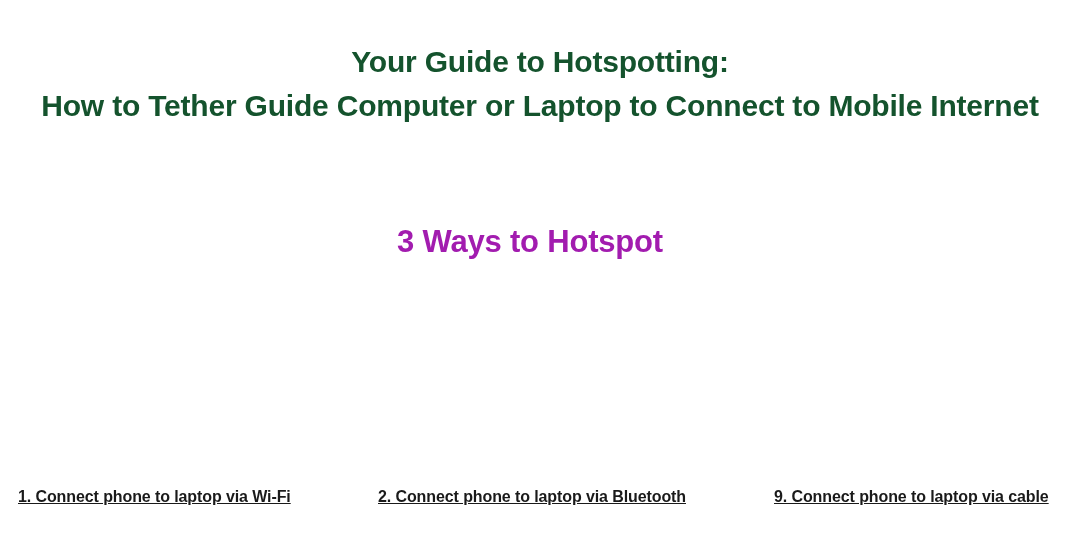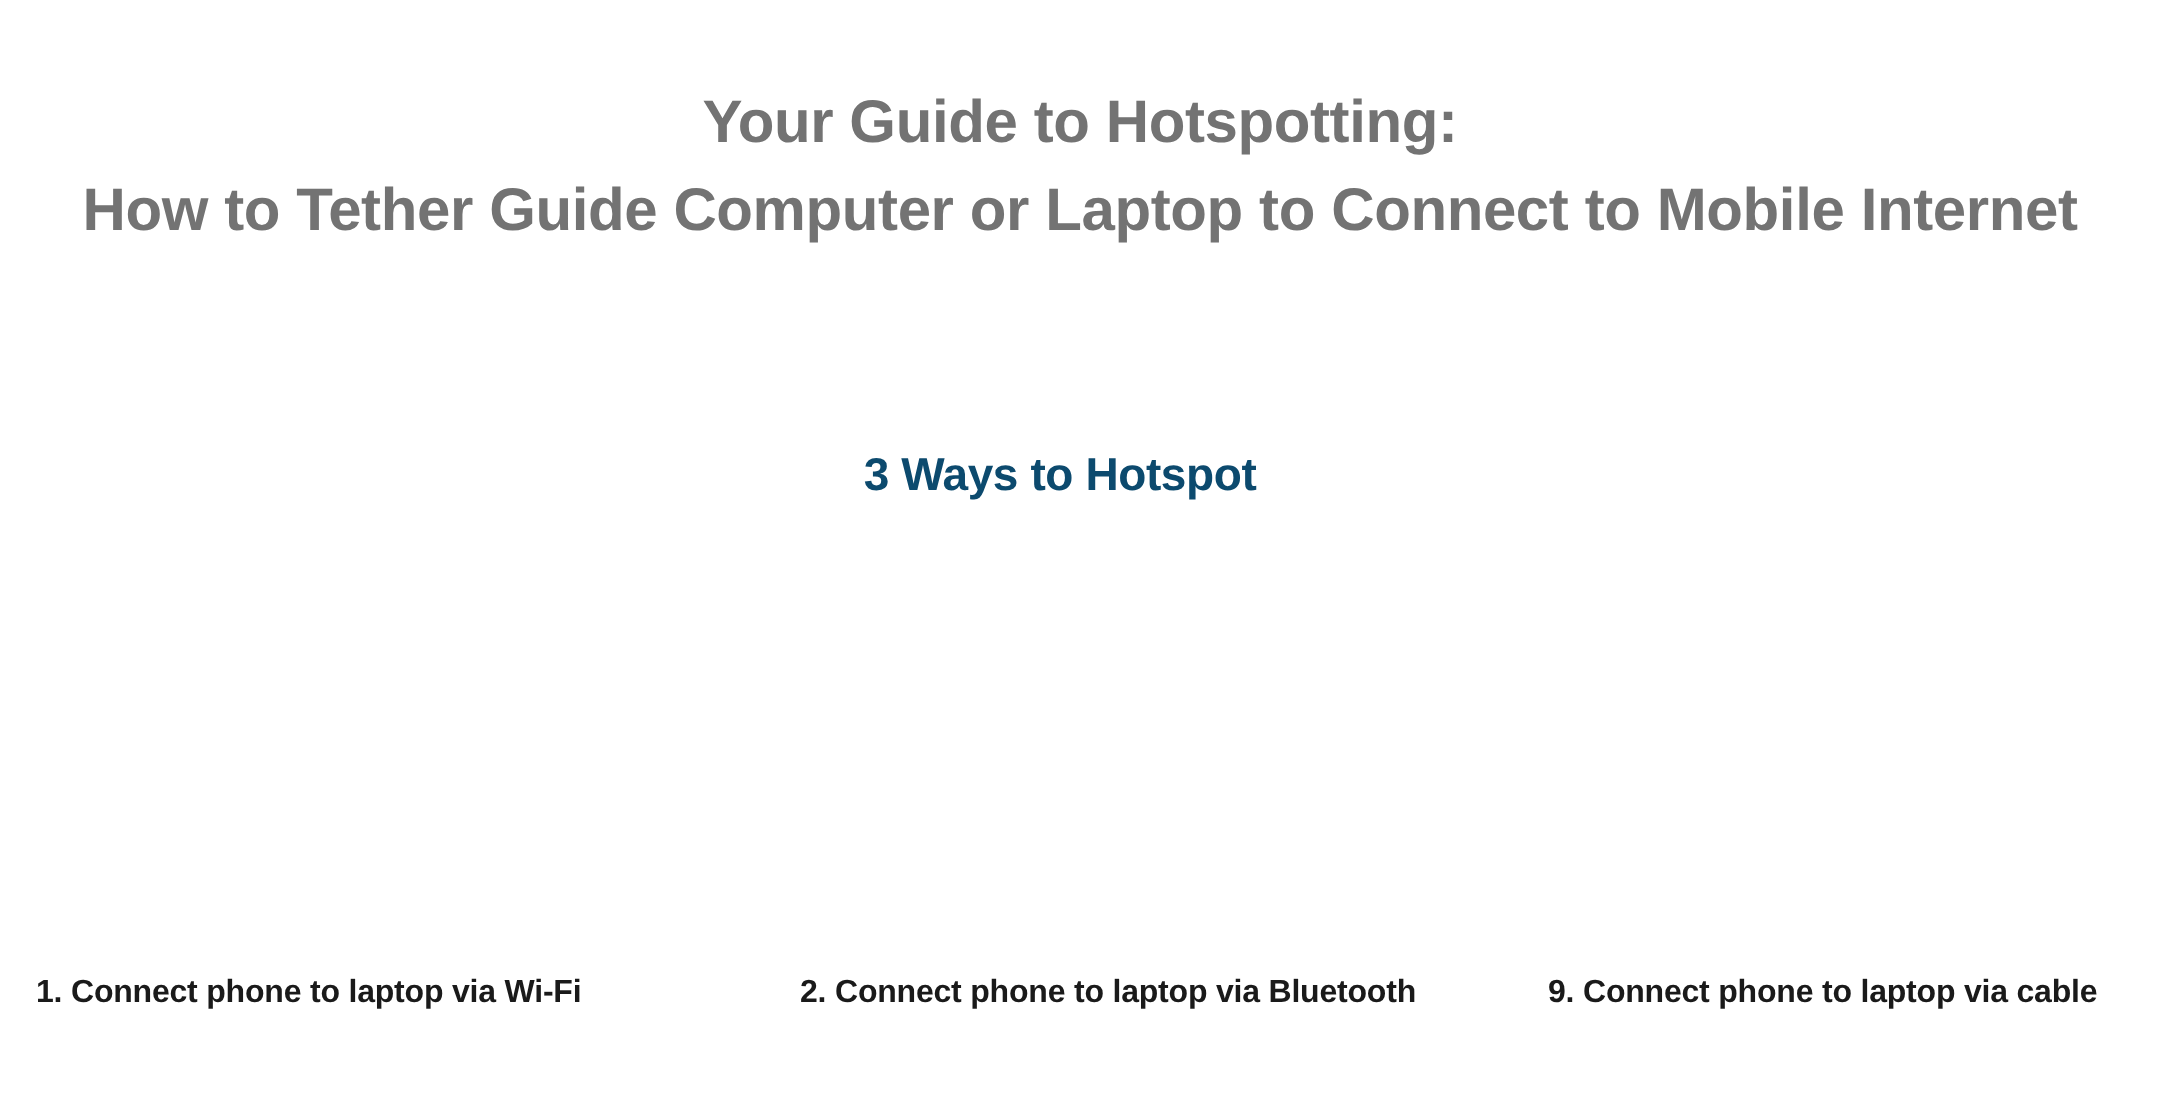--- a/index.html
+++ b/index.html
@@ -22,63 +22,64 @@
   }
   .title-block {
     position: absolute;
     top: 44px;
     left: 0;
     width: 1080px;
     text-align: center;
   }
   .title-line {
     font-weight: bold;
-    color: #737373;
+    color: #14532d;
     letter-spacing: -0.2px;
     line-height: 1.2;
   }
   .title-line-1 {
     font-size: 30px;
   }
   .title-line-2 {
     font-size: 30px;
     margin-top: 8px;
   }
   .subtitle {
     position: absolute;
     top: 224px;
     left: 0;
     width: 1080px;
     text-align: center;
-    font-size: 23px;
+    font-size: 31px;
     font-weight: bold;
-    color: #0c4a6e;
+    color: #a21caf;
     letter-spacing: -0.2px;
   }
   .subtitle-inner {
     display: inline-block;
     transform: translateX(-10px);
   }
   .captions {
     position: absolute;
     top: 488px;
     left: 0;
     width: 1080px;
     height: 30px;
   }
   .caption {
     position: absolute;
     font-size: 16px;
     font-weight: bold;
     color: #1a1a1a;
     white-space: nowrap;
     letter-spacing: -0.1px;
+    text-decoration: underline;
   }
   .caption-1 { left: 18px; }
-  .caption-2 { left: 400px; }
+  .caption-2 { left: 378px; }
   .caption-3 { left: 774px; }
 </style>
 </head>
 <body>
 
 <div class="page">
 
   <div class="title-block">
     <div class="title-line title-line-1">Your Guide to Hotspotting:</div>
     <div class="title-line title-line-2">How to Tether Guide Computer or Laptop to Connect to Mobile Internet</div>

